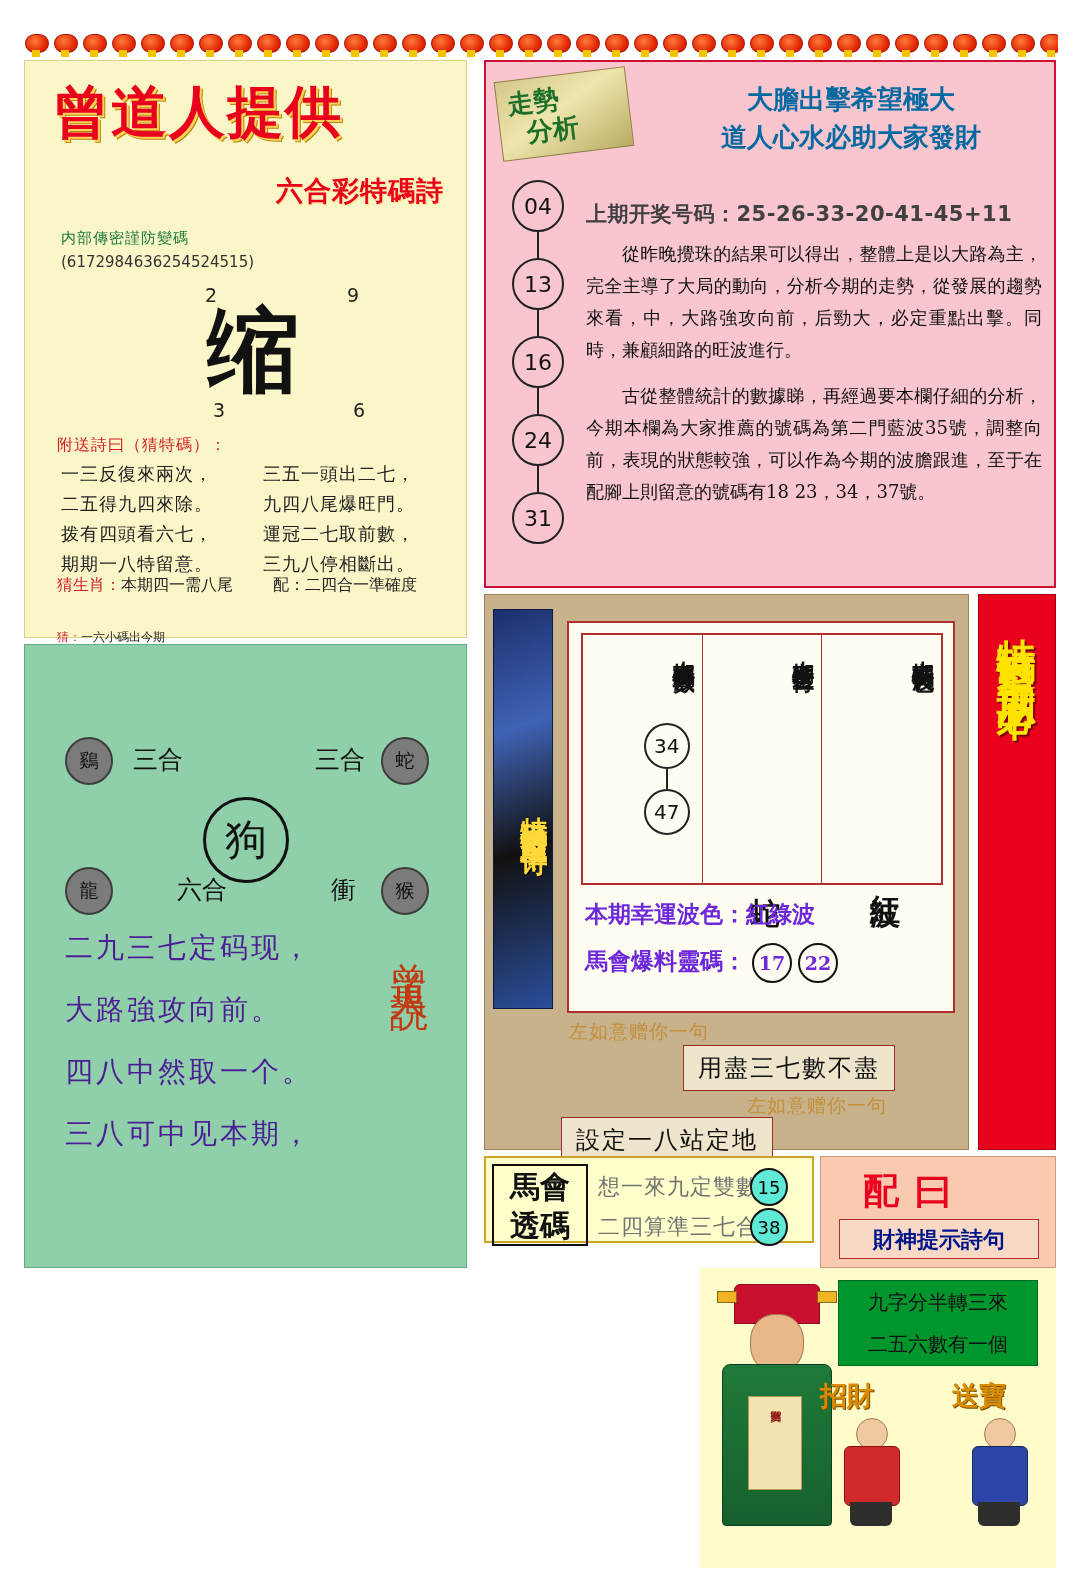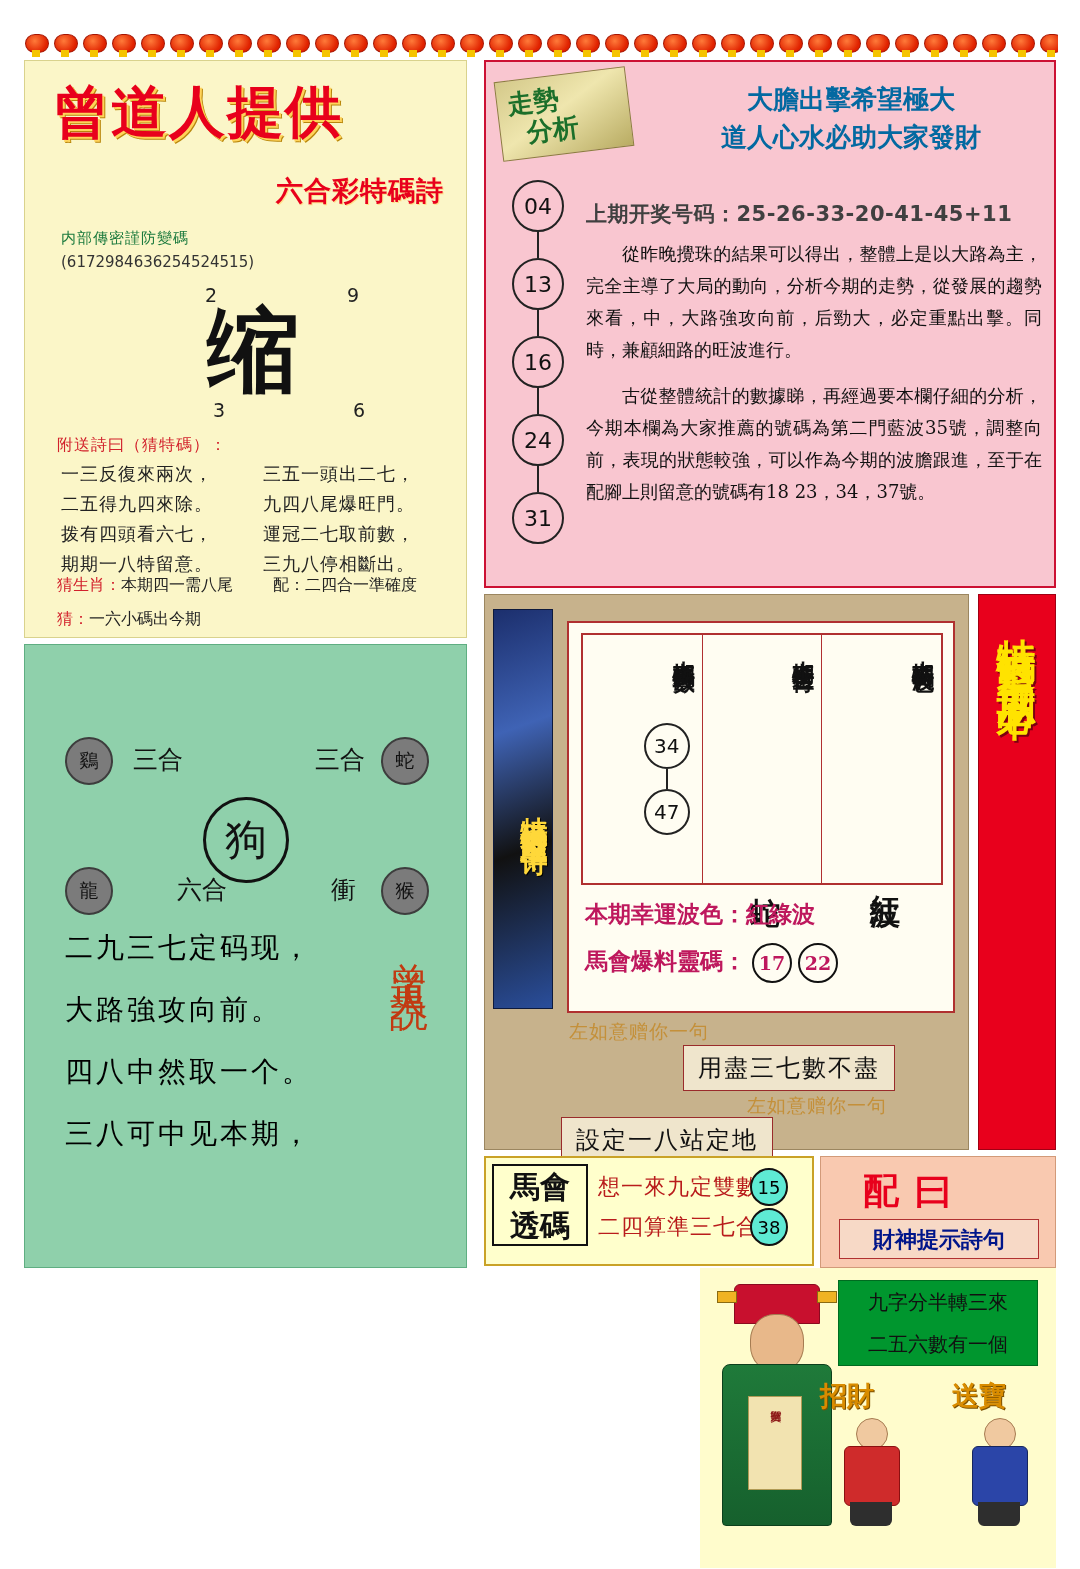--- a/index.html
+++ b/index.html
@@ -137,22 +137,22 @@
   }
   .poem-note1 b { color: #d2212c; font-weight: normal; }
   .poem-note2 {
     position: absolute;
     left: 248px; top: 514px;
     font-size: 16px;
     color: #222;
   }
   .poem-note3 {
     position: absolute;
-    left: 32px; top: 548px;
-    font-size: 16px;
+    left: 32px; top: 568px;
+    font-size: 12px;
     color: #222;
   }
   .poem-note3 b { color: #d2212c; font-weight: normal; }
 
   
   .panel-green {
     position: absolute;
     left: 24px; top: 644px;
     width: 443px; height: 624px;
     background: #8fd0ab;
@@ -197,21 +197,21 @@
     justify-content: center;
     font-size: 42px;
     color: #111;
     font-family: "DejaVu Serif", serif;
   }
   .green-poem {
     position: absolute;
     left: 40px; top: 272px;
     font-size: 28px;
     line-height: 62px;
-    color: #000000;
+    color: #4c1d95;
     font-family: "DejaVu Serif", serif;
     letter-spacing: 3px;
   }
   .signature {
     position: absolute;
     left: 352px; top: 288px;
     font-size: 38px;
     line-height: 64px;
     color: #c23a12;
     font-family: "DejaVu Serif", serif;
@@ -380,21 +380,21 @@
   }
   .wc-nums .chain-circle {
     width: 42px; height: 42px;
     background: #fffdf2;
     font-size: 20px;
   }
   .wc-nums .chain-link { height: 20px; }
   .wc-line {
     position: absolute;
     font-size: 23px;
-    color: #be185d;
+    color: #6d28d9;
     font-family: "DejaVu Serif", serif;
     font-weight: bold;
   }
   .wcl-1 { left: 16px; top: 276px; }
   .wcl-2 { left: 16px; top: 320px; }
   .ball {
     display: inline-flex;
     width: 36px; height: 36px;
     border-radius: 50%;
     border: 2px solid #111;
@@ -449,21 +449,21 @@
     letter-spacing: 8px;
     padding-top: 12px;
     font-family: "DejaVu Serif", serif;
     text-shadow: 2px 2px 0 #7a0010;
   }
 
   
   .panel-mahui {
     position: absolute;
     left: 484px; top: 1156px;
-    width: 330px; height: 110px;
+    width: 330px; height: 87px;
     background: #ffffcc;
     border: 2px solid #c9a227;
     box-sizing: border-box;
   }
   .mahui-title {
     position: absolute;
     left: 6px; top: 6px;
     width: 96px; height: 82px;
     border: 2px solid #111;
     box-sizing: border-box;
@@ -472,21 +472,21 @@
     color: #111;
     line-height: 39px;
     text-align: center;
     padding-top: 1px;
     font-family: "DejaVu Serif", serif;
   }
   .mahui-row {
     position: absolute;
     left: 112px;
     font-size: 22px;
-    color: #b91c1c;
+    color: #737373;
     font-family: Liberation Sans, sans-serif;
     letter-spacing: 1px;
   }
   .mr-1 { top: 14px; }
   .mr-2 { top: 54px; }
   .mahui-ball {
     position: absolute;
     right: 24px;
     width: 34px; height: 34px;
     border-radius: 50%;

